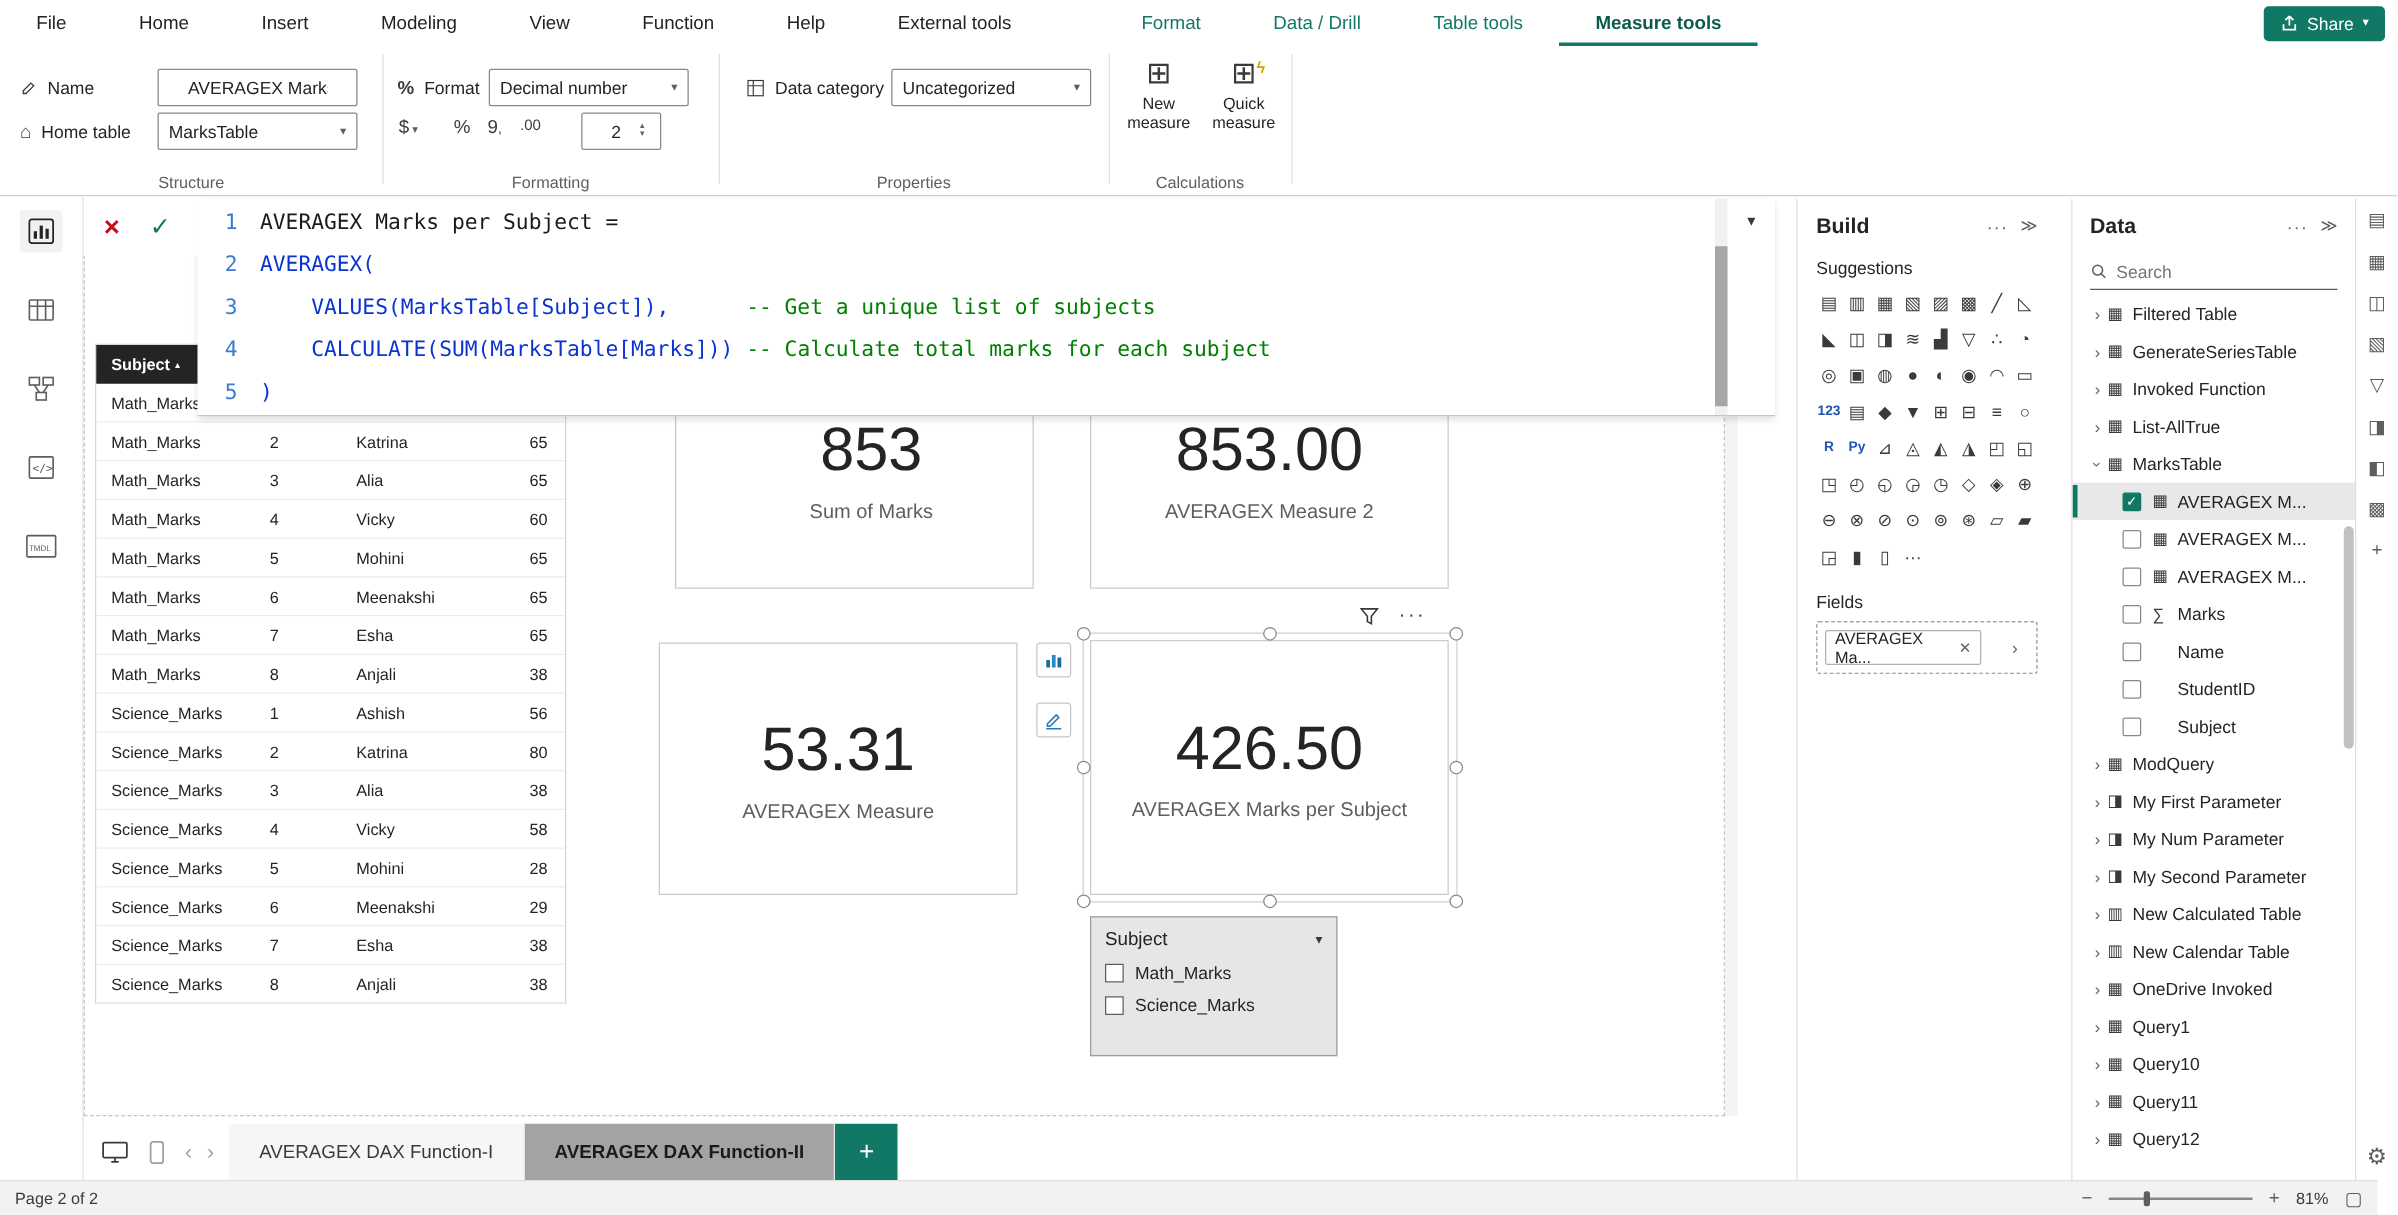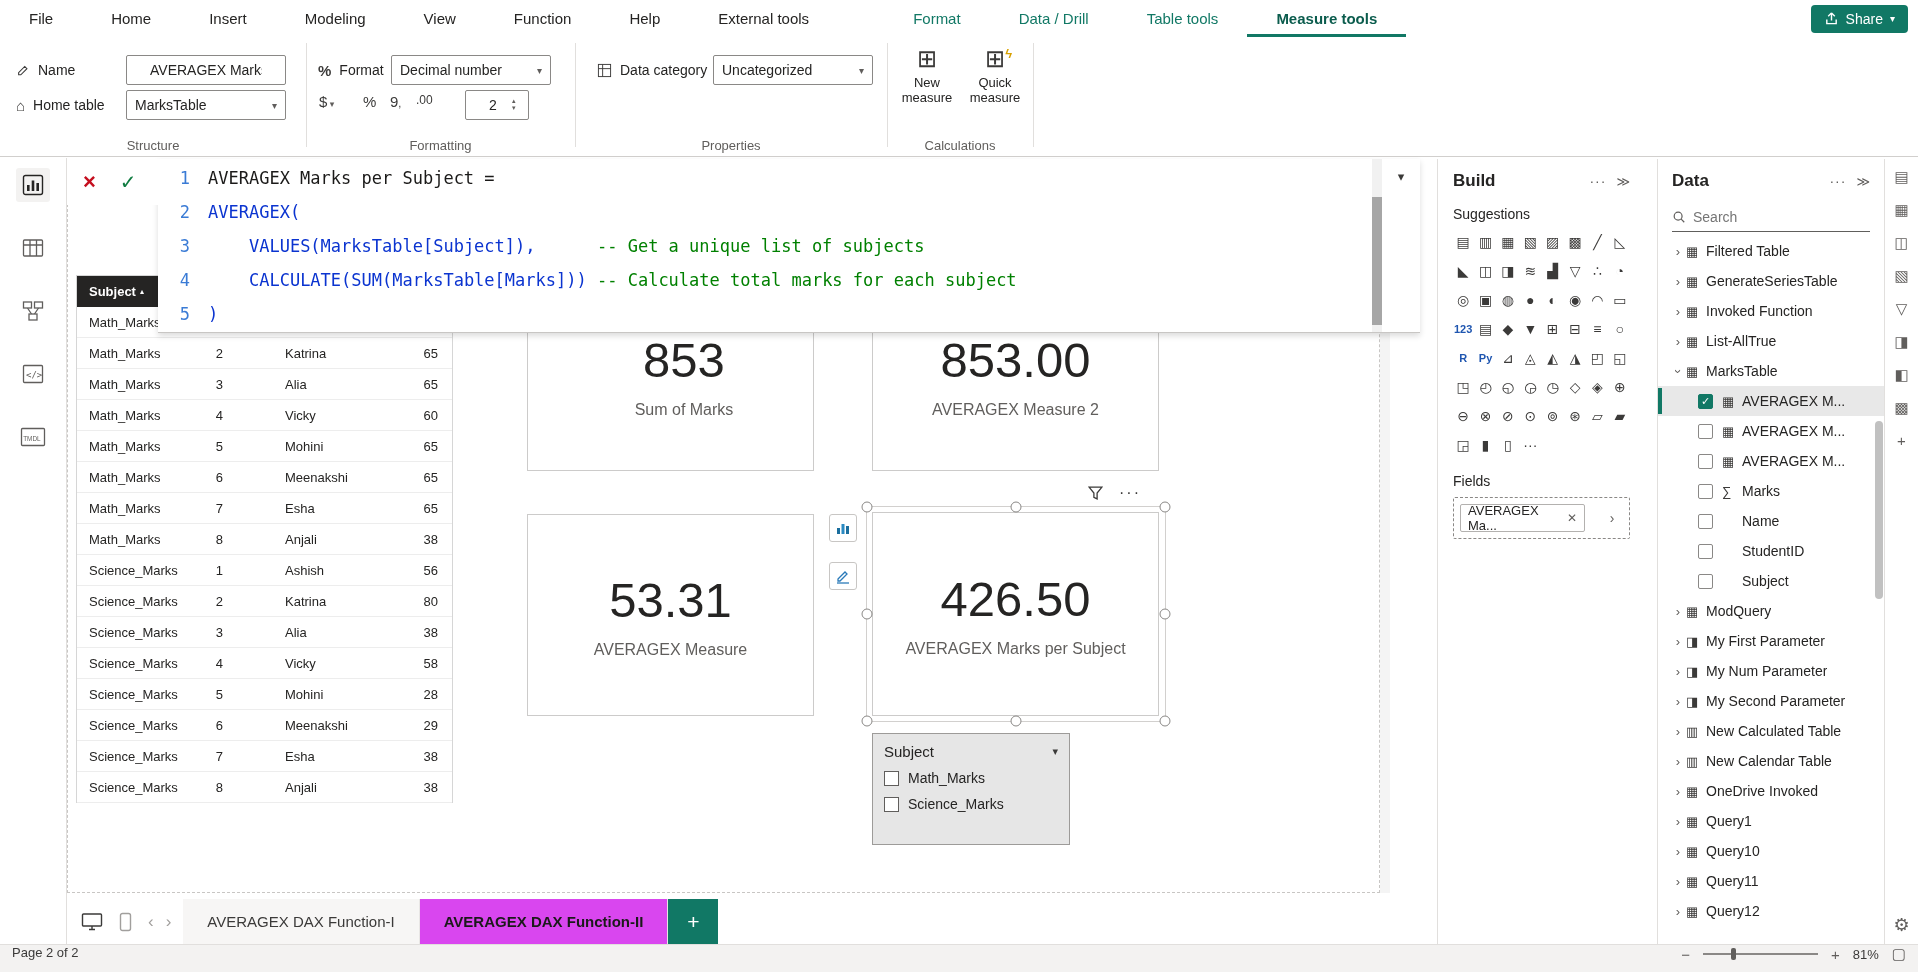--- a/index.html
+++ b/index.html
@@ -66,21 +66,21 @@
   .c0 { width:104px; padding-left:12px; }
   .c1 { width:60px; text-align:right; padding-right:18px; }
   .c2 { width:150px; padding-left:44px; }
   .c3 { flex:1; text-align:right; padding-right:14px; }
   .sort { font-size:8px; margin-left:4px; vertical-align:2px; }
 
   
   .card { position:absolute; background:#fff; border:1px solid #cccbca; display:flex; flex-direction:column; align-items:center; justify-content:center; z-index:5; }
   .card-value { font-size:49px; color:#252423; }
   .card-label { font-size:16px; color:#605e5c; margin-top:13px; }
-  #card1 { left:527px; top:280px; width:287px; height:191px;padding-left:27px; }
+  #card1 { left:540px; top:280px; width:287px; height:191px;padding-left:27px; }
   #card2 { left:872px; top:280px; width:287px; height:191px; }
   #card3 { left:527px; top:514px; width:287px; height:202px; }
   #card4 { left:872px; top:512px; width:287px; height:204px; }
 
   .sel-frame { position:absolute; left:866px; top:506px; width:300px; height:216px; border:1px solid #d2d0ce; z-index:6; pointer-events:none; }
   .handle { position:absolute; width:11px; height:11px; border-radius:50%; background:#fff; border:1px solid #8a8886; transform:translate(-50%,-50%); pointer-events:auto; }
   .vis-header { position:absolute; left:1088px; top:484px; display:flex; align-items:center; gap:16px; z-index:7; color:#3b3a39; }
   .vis-dots { font-size:16px; letter-spacing:2px; cursor:pointer; }
   .oo-btn { position:absolute; width:28px; height:28px; background:#fff; border:1px solid #c8c6c4; border-radius:3px; display:flex; align-items:center; justify-content:center; z-index:7; cursor:pointer; }
   #oo1 { left:829px; top:514px; } #oo2 { left:829px; top:562px; }
@@ -128,25 +128,25 @@
   
   .right-strip { position:absolute; right:0; top:159px; width:34px; bottom:28px; background:#fff; border-left:1px solid #e1dfdd; display:flex; flex-direction:column; align-items:center; padding:10px 0 8px; gap:18px; }
   .strip-icon { font-size:15px; color:#605e5c; cursor:pointer; line-height:1; }
   .strip-gear { margin-top:auto; font-size:18px; color:#605e5c; cursor:pointer; }
 
   
   .tabbar { position:absolute; left:67px; top:899px; width:1353px; height:45px; background:#fff; display:flex; align-items:stretch; z-index:3; }
   .view-icons { display:flex; align-items:center; gap:16px; padding:0 14px; }
   .page-nav { display:flex; align-items:center; gap:12px; color:#a19f9d; font-size:17px; padding:0 12px 0 2px; }
   .sheet-tab { display:flex; align-items:center; padding:0 24px; font-size:15px; color:#3b3a39; border-right:1px solid #e8e6e4; background:#f7f6f5; cursor:pointer; white-space:nowrap; }
-  .sheet-tab.active { font-weight:bold; color:#1b1a19; background:#d946ef; }
+  .sheet-tab.active { font-weight:bold; color:#1b1a19; background:#a3a3a3; }
   .add-page { width:50px; background:#117865; color:#fff; display:flex; align-items:center; justify-content:center; font-size:21px; cursor:pointer; }
 
   
-  .statusbar { position:absolute; left:0; right:0; bottom:0; height:28px; background:#f3f2f1; border-top:1px solid #e1dfdd; display:flex; align-items:flex-start; font-size:13px; color:#3b3a39; padding:0 12px; z-index:50; }
+  .statusbar { position:absolute; left:0; right:16px; bottom:0; height:28px; background:#f3f2f1; border-top:1px solid #e1dfdd; display:flex; align-items:center; font-size:13px; color:#3b3a39; padding:0 12px; z-index:50; }
   .zoom-cluster { margin-left:auto; display:flex; align-items:center; gap:13px; }
   .zoom-track { width:115px; height:2px; background:#8a8886; position:relative; cursor:pointer; }
   .zoom-thumb { position:absolute; left:28px; top:-5px; width:5px; height:12px; background:#605e5c; border-radius:2px; }
   .zoom-sign { font-size:15px; color:#605e5c; cursor:pointer; }
   .fit-icon { font-size:15px; color:#605e5c; cursor:pointer; }
 </style>
 </head>
 <body>
 
 <div class="app">

